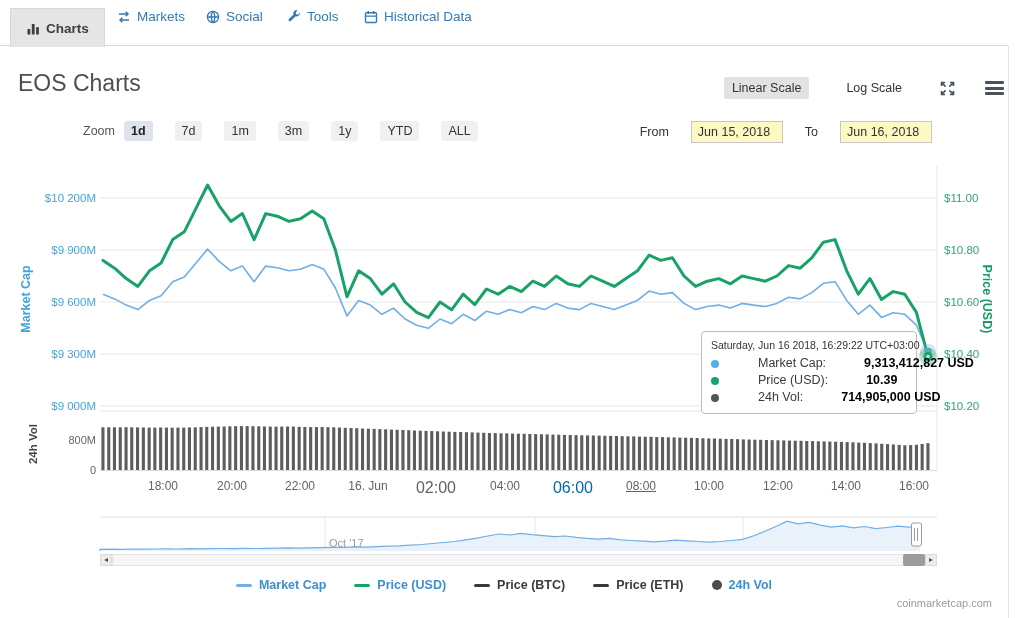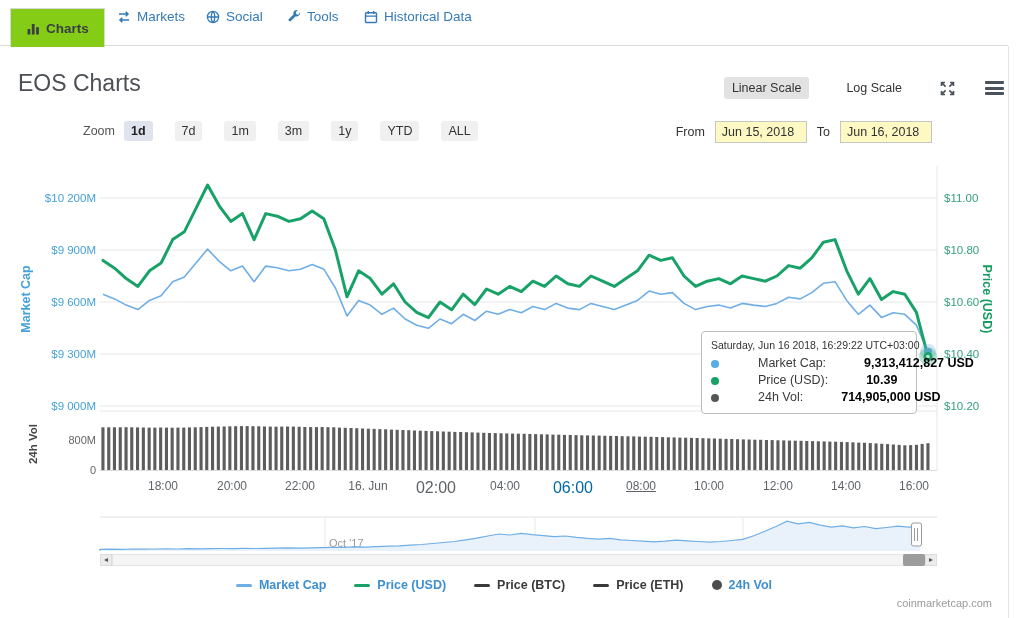--- a/index.html
+++ b/index.html
@@ -2,35 +2,35 @@
 <html><head>
 <meta charset="utf-8">
 <style>
   html,body{margin:0;padding:0;background:#fff;}
   .page{position:relative;width:1024px;height:618px;background:#fff;overflow:hidden;
         font-family:"Liberation Sans","DejaVu Sans",sans-serif;color:#333;}
   
   .tabbar{position:absolute;left:0;top:0;width:1008px;height:46px;border-bottom:1px solid #d8d8d8;box-sizing:border-box;}
   .tab{position:absolute;top:9px;display:inline-flex;align-items:center;gap:6px;font-size:13.5px;color:#337ab7;cursor:pointer;}
   .tab svg{display:block;}
-  .tab-active{top:8px;left:10px;height:38px;padding:0 15px;background:#84cc16;border:1px solid #d8d8d8;border-bottom:none;
+  .tab-active{top:8px;left:10px;height:38px;padding:0 15px;background:#e5e5e5;border:1px solid #d8d8d8;border-bottom:none;
               color:#3b4046;font-weight:bold;z-index:2;}
   
   .page-title{position:absolute;left:18px;top:70px;font-size:23px;color:#4c4f54;}
   .scale-group{position:absolute;top:77px;right:20px;display:flex;align-items:center;gap:29px;}
   .scale-btn{font-size:12.5px;color:#333;padding:4px 8px;border-radius:3px;cursor:pointer;}
   .scale-btn.active{background:#e2e2e2;}
   .icon-btn{cursor:pointer;display:flex;align-items:center;}
   .burger{display:inline-block;width:19px;}
   .burger span{display:block;height:3px;background:#4a525c;margin:2.5px 0;border-radius:1px;}
   
   .zoom-row{position:absolute;left:83px;top:121px;display:flex;align-items:center;gap:9px;font-size:12.5px;color:#555;}
   .range-btn{background:#f0f0f0;color:#333;padding:3px 7px;border-radius:3px;font-size:12.5px;cursor:pointer;}
   .range-btn.active{background:#dfe3ee;font-weight:bold;color:#222;}
-  .fromto{position:absolute;top:121px;right:92px;display:flex;align-items:center;gap:10px;font-size:12.5px;color:#333;}
+  .fromto{position:absolute;top:121px;right:92px;display:flex;align-items:center;gap:22px;font-size:12.5px;color:#333;}
   .date-input{width:78px;height:20px;border:1px solid #c6c6c6;font-size:12.5px;color:#333;padding:0 6px;
               font-family:"Liberation Sans",sans-serif;background:#fef9c3;}
   
   .axlab{position:absolute;font-size:11.5px;white-space:nowrap;}
   .rot{position:absolute;font-size:12.5px;white-space:nowrap;transform-origin:center;}
   #chart-svg{position:absolute;left:0;top:0;pointer-events:none;z-index:5;}
   
   .tooltip{position:absolute;left:701px;top:331px;width:216px;box-sizing:border-box;background:rgba(255,255,255,.97);
            border:1px solid #bdbdbd;border-radius:4px;padding:7px 9px;z-index:10;}
   .tt-header{font-size:10.5px;color:#333;margin-bottom:4px;white-space:nowrap;}

